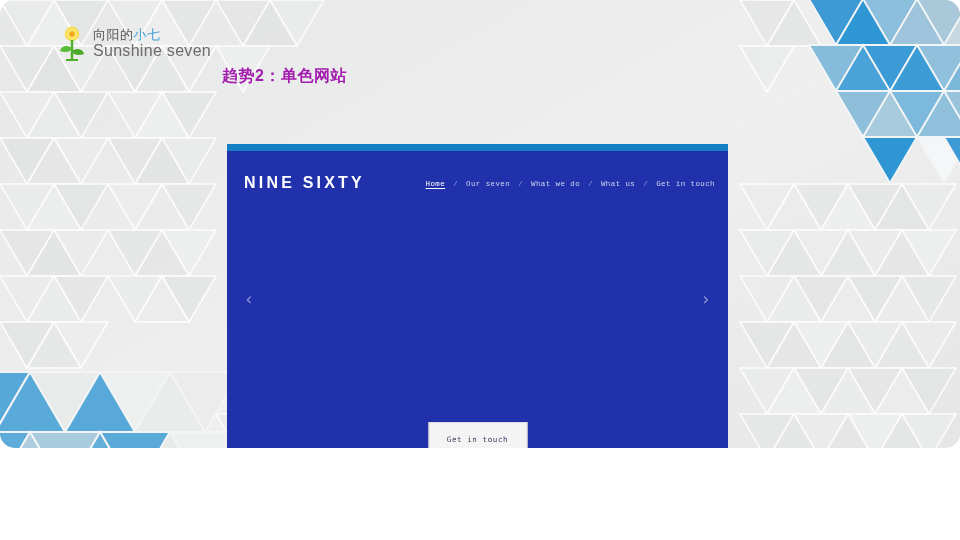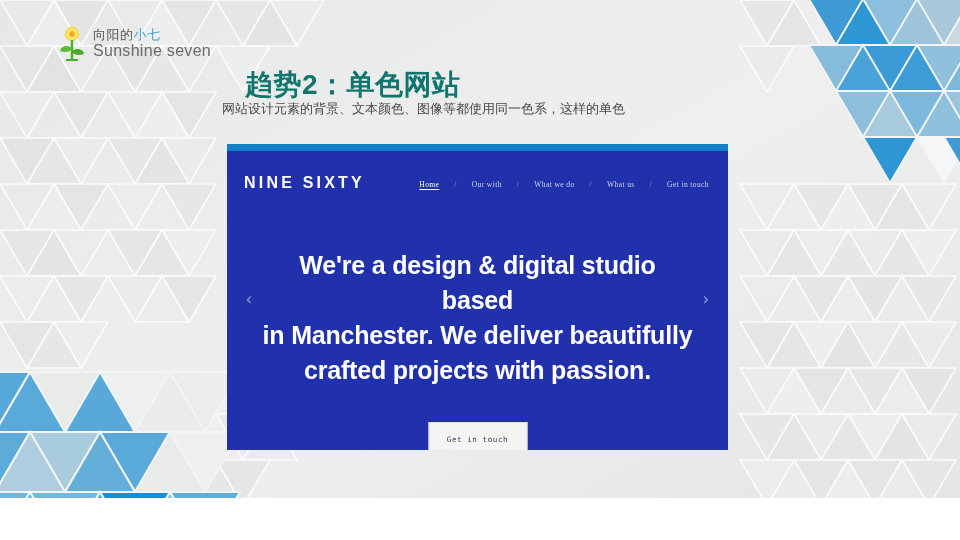--- a/index.html
+++ b/index.html
@@ -6,23 +6,24 @@
     margin: 0;
     padding: 0;
     background: #ffffff;
   }
   body {
     font-family: "Liberation Sans", sans-serif;
   }
   #slide {
     position: relative;
     width: 960px;
-    height: 498px;
+    height: 448px;
     overflow: hidden;
     background: #eceded;
+    border-radius: 15px;
   }
 
   
   .bg-layer {
     position: absolute;
     inset: 0;
     pointer-events: none;
   }
   .bg-svg { display: block; width: 960px; height: 540px; }
 
@@ -50,26 +51,25 @@
     letter-spacing: 0.3px;
     margin-top: 2px;
     white-space: nowrap;
   }
 
   
   .slide-title {
     position: absolute;
     left: 222px;
     top: 66px;
-    font-size: 28px;
+    font-size: 16px;
     font-weight: bold;
-    color: #0f766e;
+    color: #a21caf;
     letter-spacing: 0.5px;
     white-space: nowrap;
-    margin-left: 23px;
   }
   .slide-body {
     position: absolute;
     left: 222px;
     top: 99px;
     width: 520px;
     font-size: 13px;
     line-height: 19px;
     color: #4a4a4a;
   }
@@ -102,28 +102,28 @@
     position: absolute;
     left: 17px;
     top: 23px;
     color: #ffffff;
     font-size: 16px;
     font-weight: bold;
     letter-spacing: 3.2px;
   }
   .shot-menu {
     position: absolute;
-    right: 19px;
+    right: 13px;
     top: 29px;
     display: flex;
     align-items: center;
-    gap: 15px;
+    gap: 8px;
     font-size: 7.5px;
     color: #cfd6ef;
-    font-family: Liberation Serif, serif;
+    font-family: Liberation Mono, monospace;
     letter-spacing: 0.4px;
   }
   .shot-menu .mi { white-space: nowrap; }
   .shot-menu .mi.active {
     color: #ffffff;
     text-decoration: underline;
     text-underline-offset: 2px;
   }
   .shot-menu .sep { color: #9aa6dd; }
 
@@ -389,46 +389,40 @@
       <div class="logo-cn">
         <span class="dark">向阳的</span><span class="accent">小七</span>
       </div>
       <div class="logo-en">Sunshine seven</div>
     </div>
   </div>
 
   <div class="slide-title">趋势2：单色网站</div>
 
   <div class="slide-body">
-    <p>网站设计元素的背景、文本颜色、图像等都使用同一色系，这样的单色</p>
   </div>
 
   <div class="shot">
     <div class="shot-topbar"></div>
 
     <div class="shot-nav">
       <div class="shot-brand">NINE SIXTY</div>
       <div class="shot-menu">
         <span class="mi active">Home</span>
         <span class="sep">/</span>
-        <span class="mi">Our with</span>
+        <span class="mi">Our seven</span>
         <span class="sep">/</span>
         <span class="mi">What we do</span>
         <span class="sep">/</span>
         <span class="mi">What us</span>
         <span class="sep">/</span>
         <span class="mi">Get in touch</span>
       </div>
     </div>
 
-    <div class="shot-hero">
-      <span class="hl">We're a design &amp; digital studio based</span>
-      <span class="hl">in Manchester. We deliver beautifully</span>
-      <span class="hl">crafted projects with passion.</span>
-    </div>
 
     <div class="arrow left">‹</div>
     <div class="arrow right">›</div>
 
     <div class="shot-cta">Get in touch</div>
   </div>
 
 </div>
 
 </body></html>

